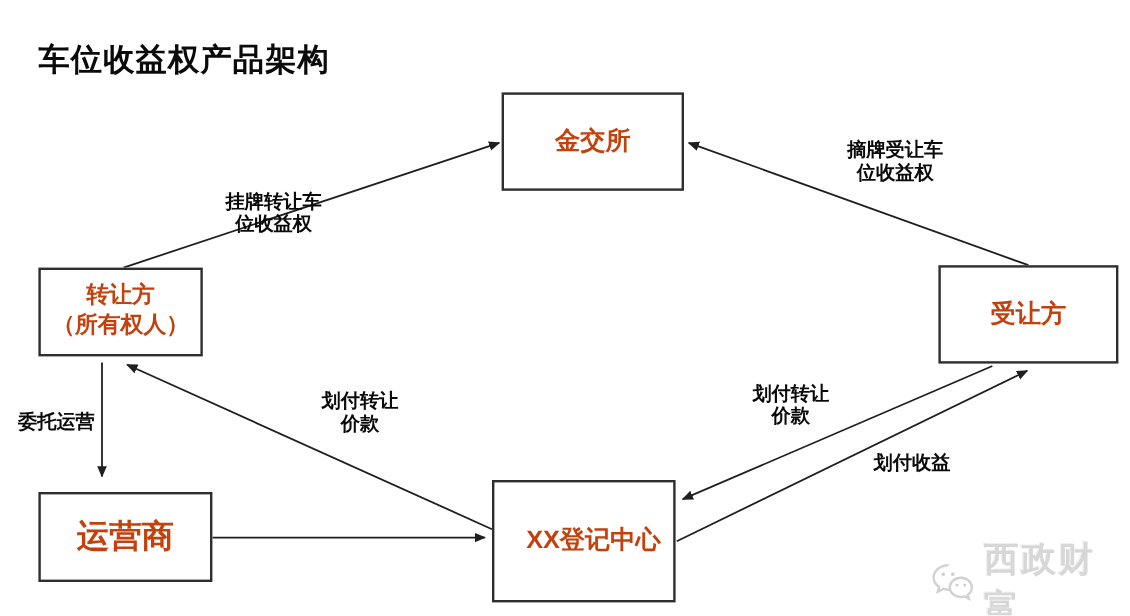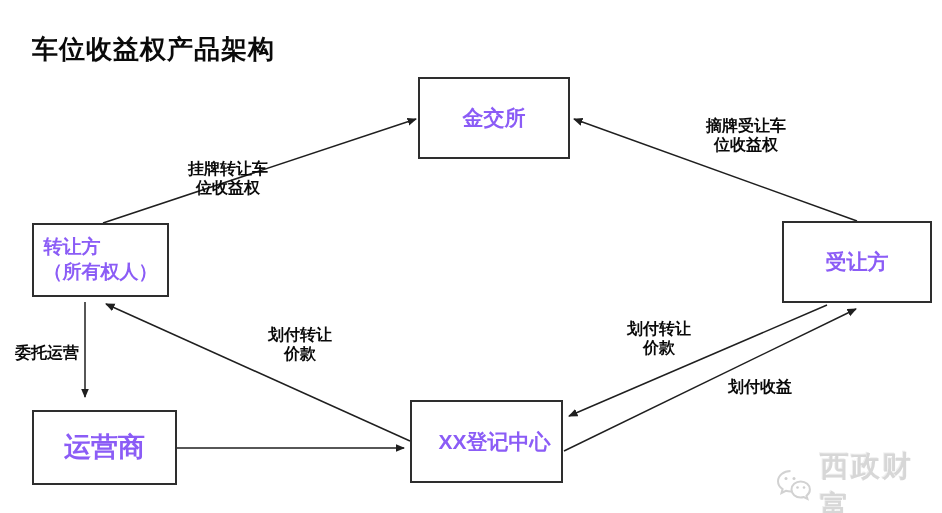--- a/index.html
+++ b/index.html
@@ -36,32 +36,32 @@
     stroke: #1f1f1f;
     stroke-width: 1.5;
   }
   .node {
     position: absolute;
     background: #ffffff;
     border: 2px solid #2e2e2e;
     display: flex;
     align-items: center;
     justify-content: center;
-    text-align: left;
+    text-align: center;
     font-weight: 700;
-    color: #8b5cf6;
+    color: #c2410c;
     white-space: pre-line;
     line-height: 1.3;
     box-sizing: border-box;
   }
   .node-exchange   { left: 418px; top: 77px;  width: 152px; height: 82px; font-size: 21px; }
   .node-transferor { left: 32px;  top: 223px; width: 137px; height: 74px; font-size: 19px; }
   .node-transferee { left: 782px; top: 221px; width: 150px; height: 82px; font-size: 21px; }
   .node-operator   { left: 32px;  top: 410px; width: 145px; height: 75px; font-size: 27px; }
-  .node-registry   { left: 410px; top: 400px; width: 153px; height: 83px; font-size: 21px; padding-left: 16px; }
+  .node-registry   { left: 410px; top: 400px; width: 153px; height: 102px; font-size: 21px; padding-left: 16px; }
   .edge-label {
     position: absolute;
     transform: translateX(-50%);
     font-size: 16px;
     font-weight: 700;
     color: #0a0a0a;
     text-align: center;
     white-space: pre-line;
     line-height: 1.18;
   }

